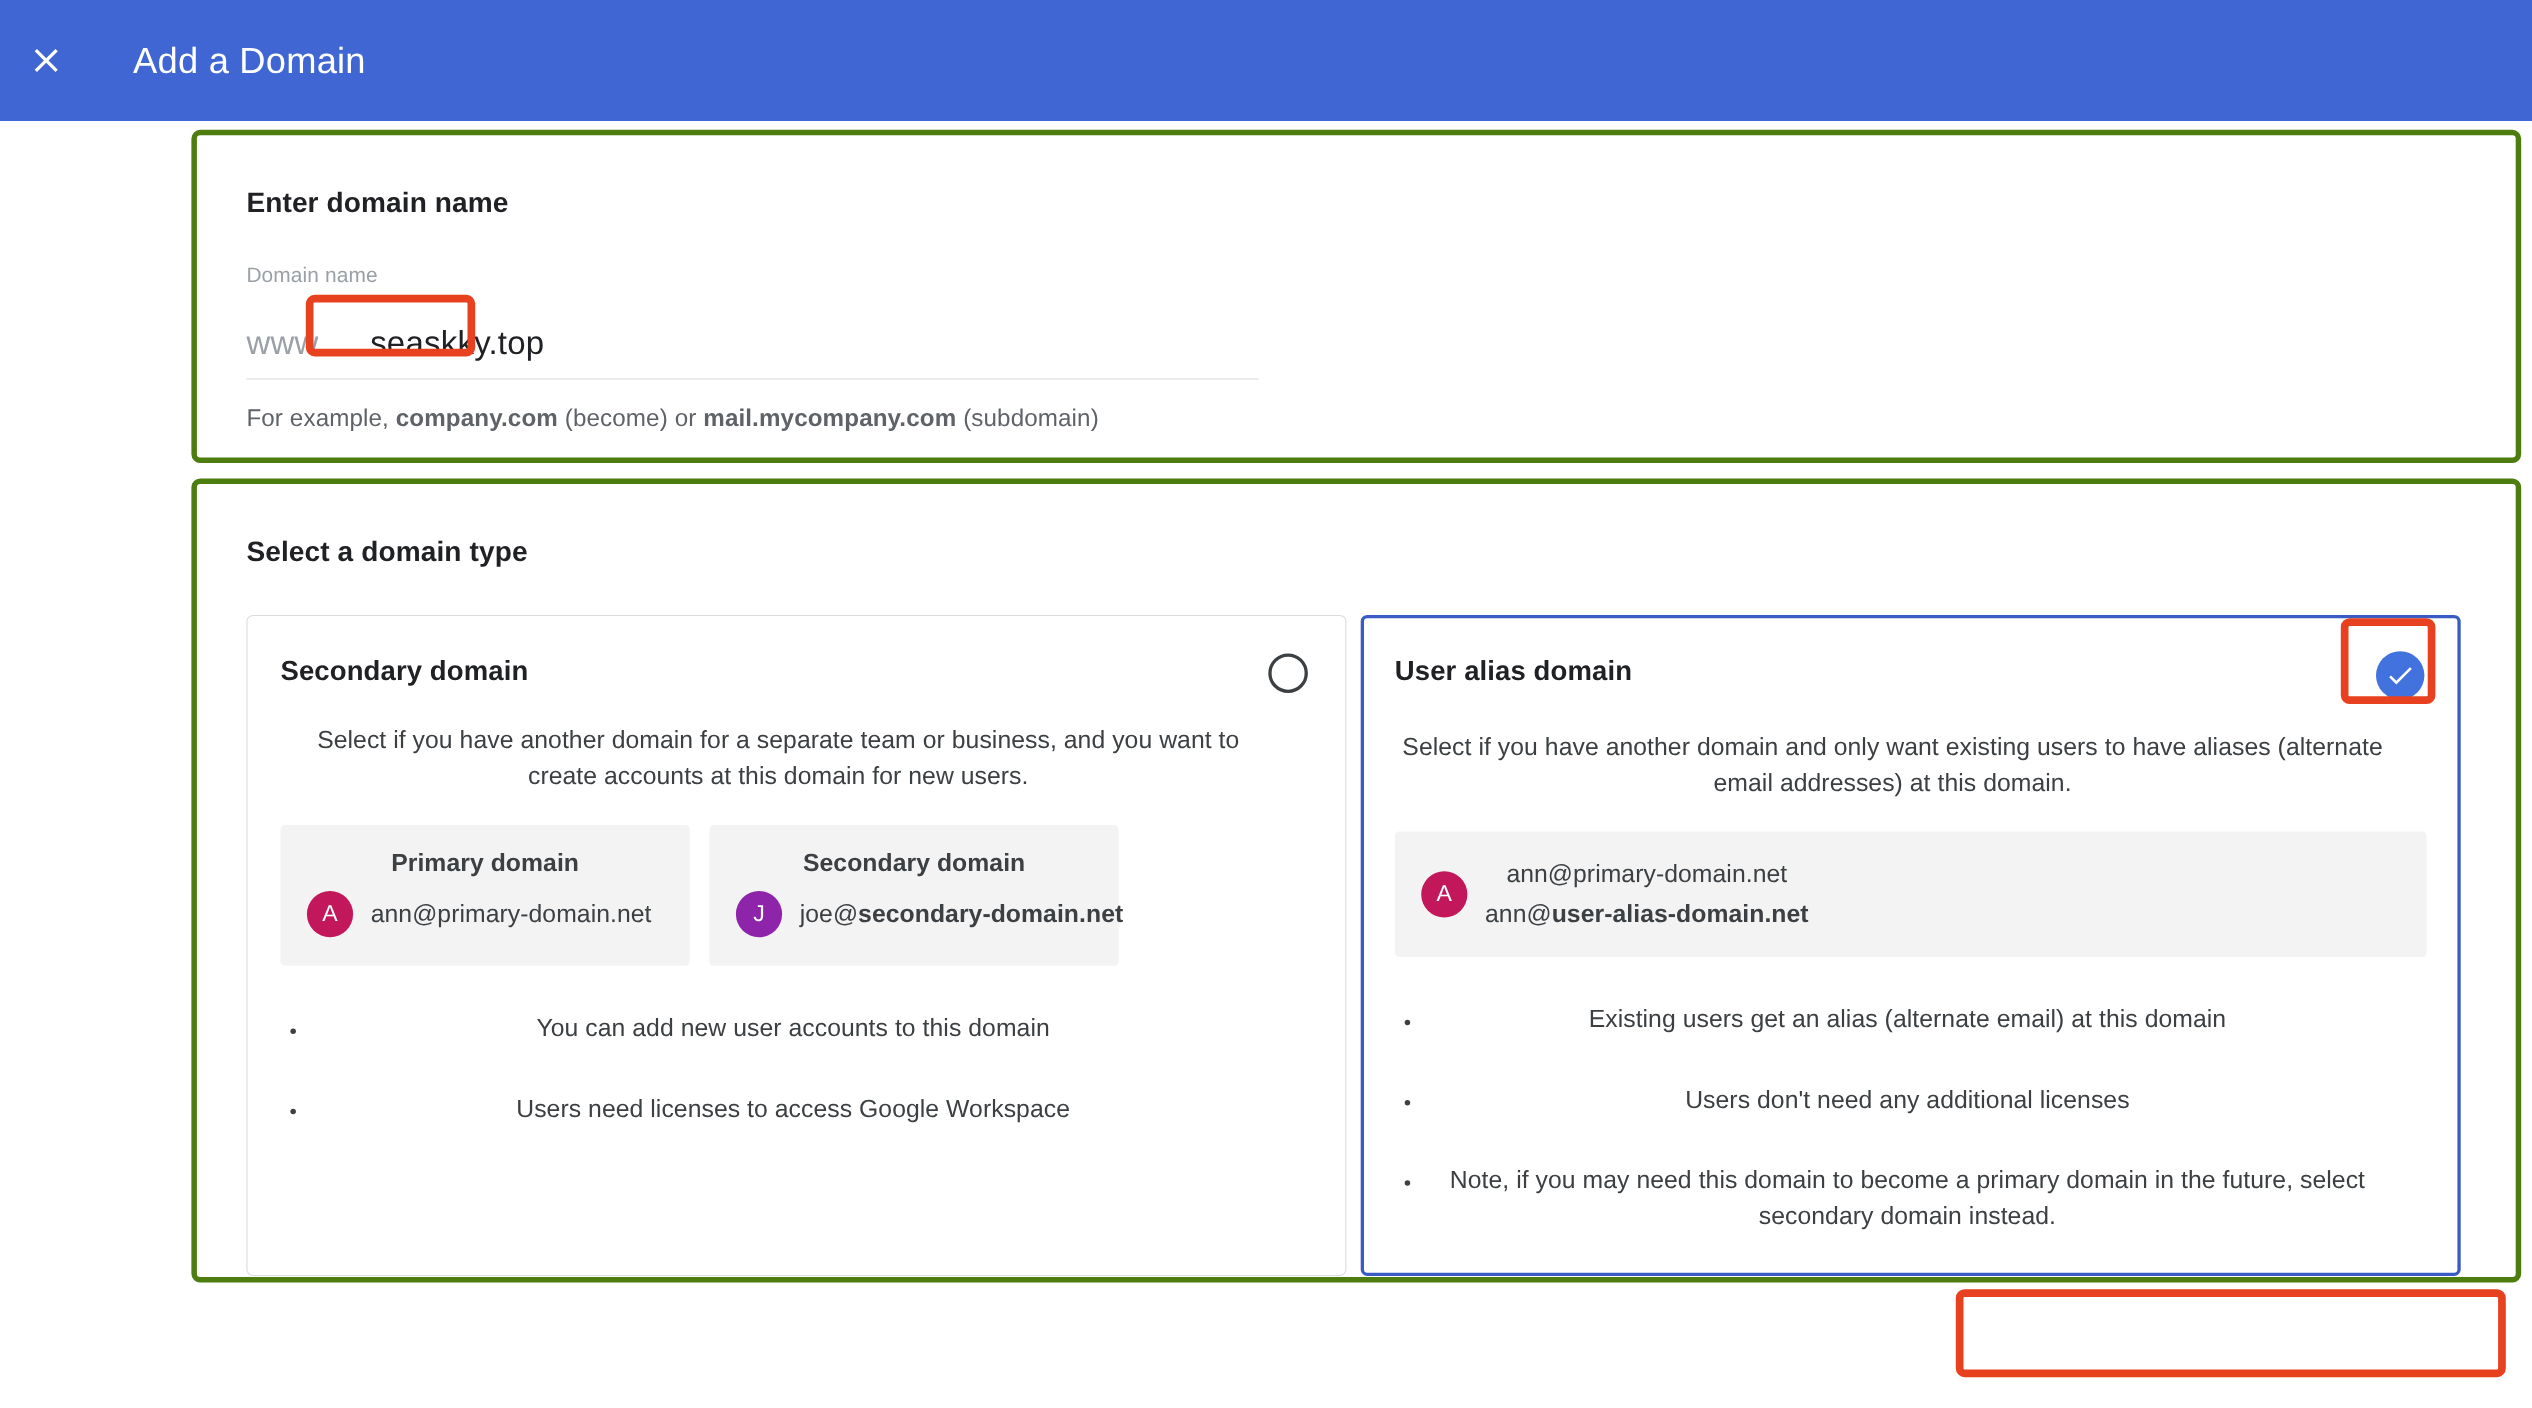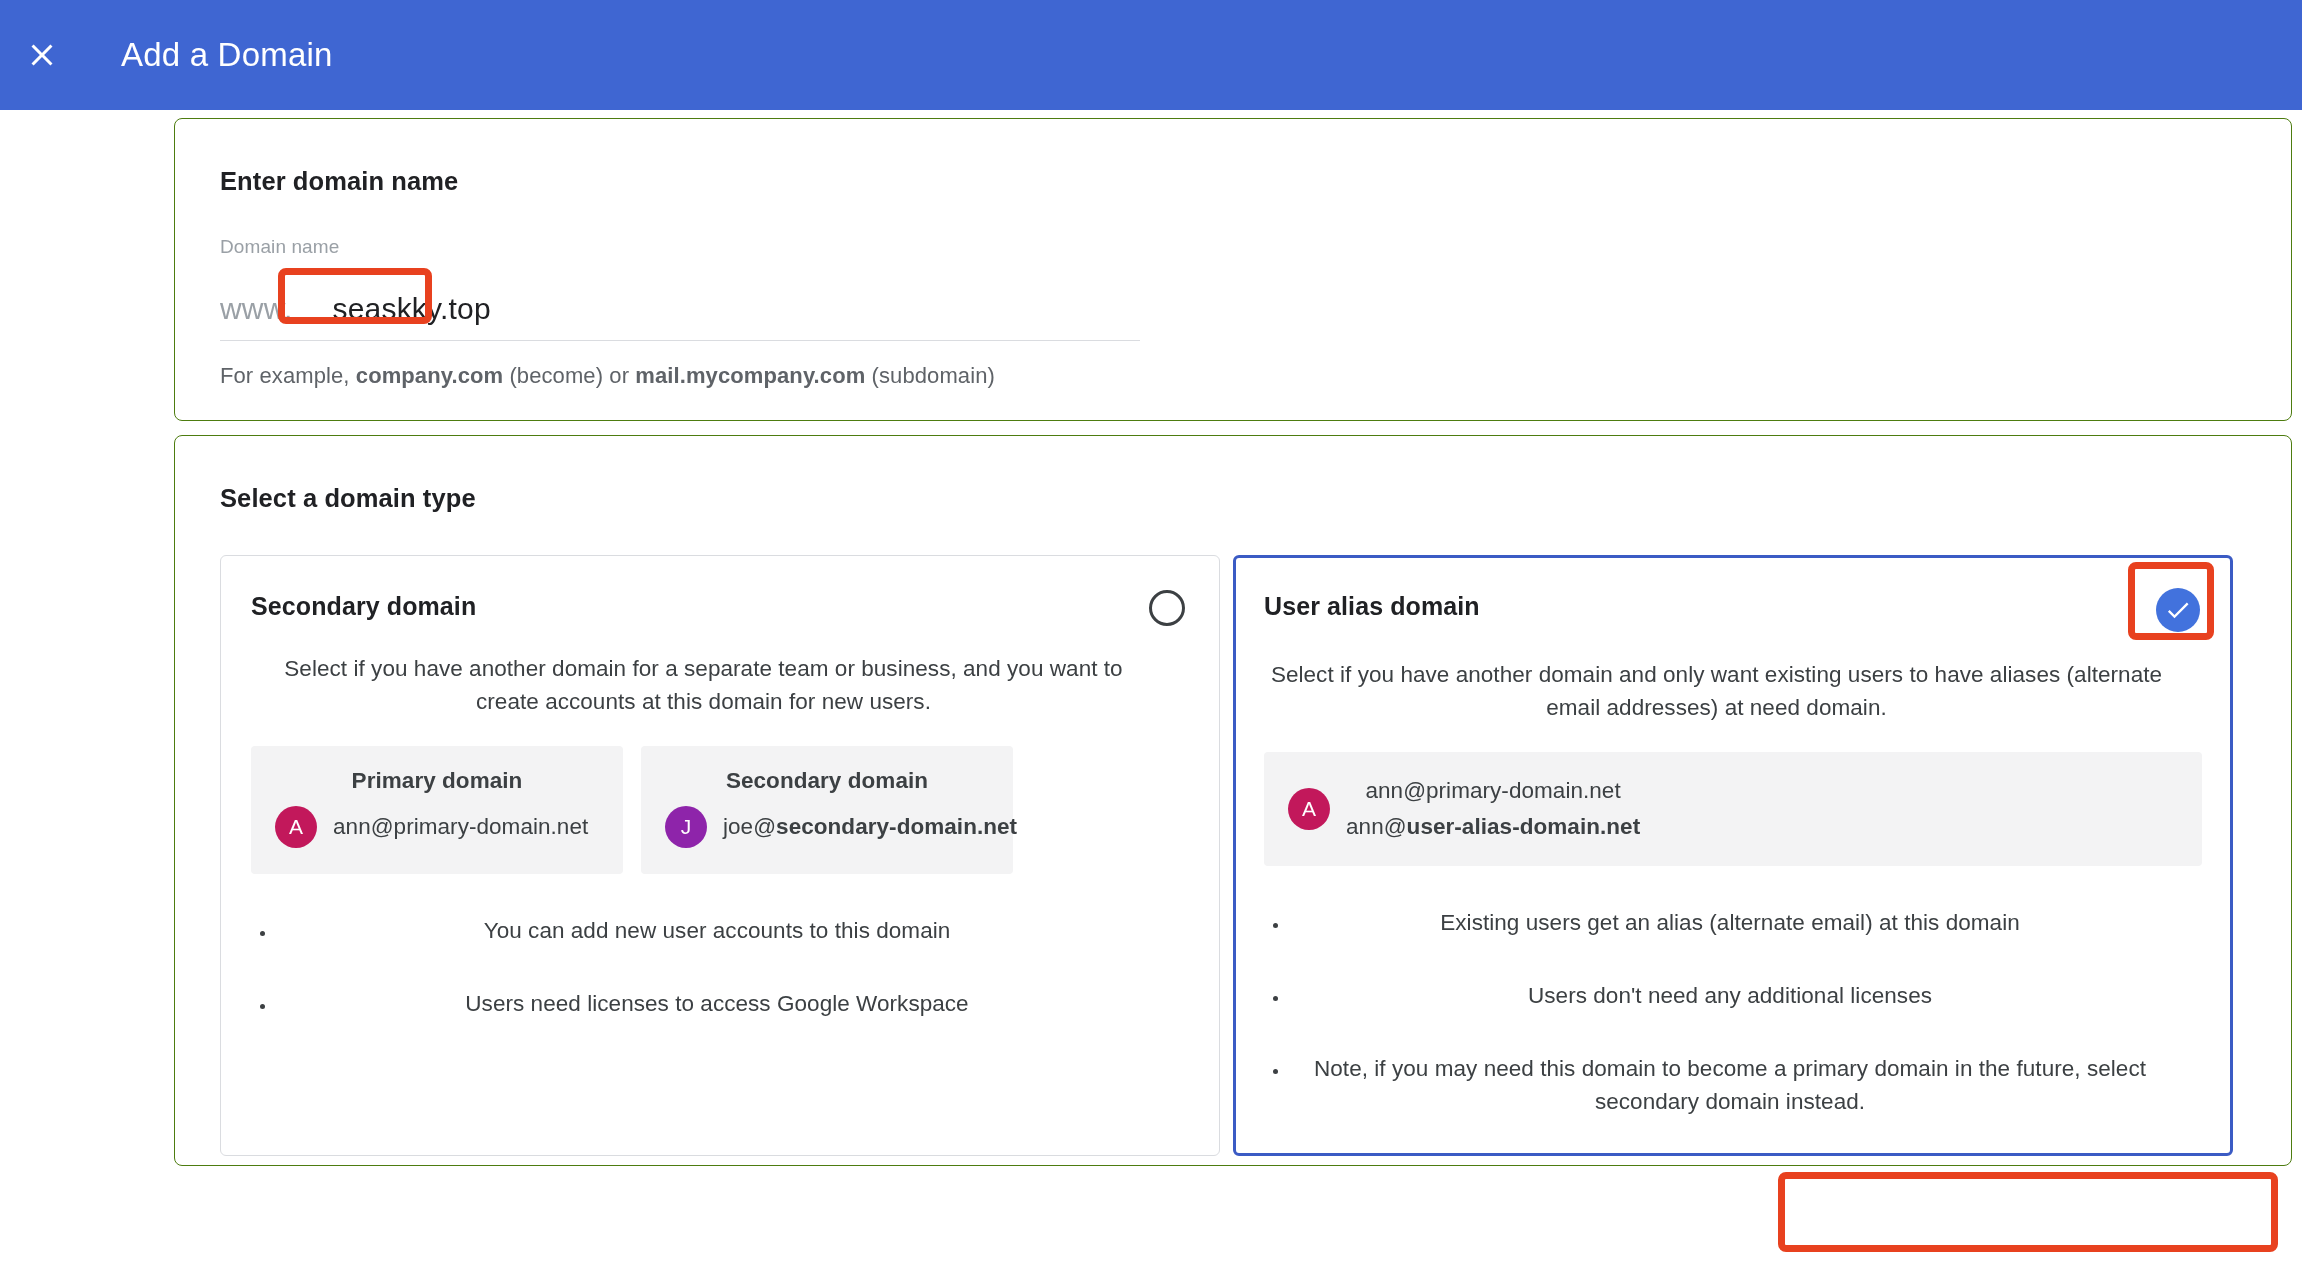--- a/index.html
+++ b/index.html
@@ -55,21 +55,21 @@
     width: 2302px;
     height: 1170px;
     background: #ffffff;
   }
 
   .panel {
     position: absolute;
     left: 174px;
     width: 2118px;
     background: #ffffff;
-    border: 1px solid #4d7c0f;
+    border: 5px solid #4d7c0f;
     border-radius: 8px;
   }
   .panel-domain { top: 8px;  height: 303px; }
   .panel-type   { top: 325px; height: 731px; }
 
   .section-title {
     font-size: 25.5px;
     font-weight: 700;
     color: #202124;
     letter-spacing: 0.1px;
@@ -315,21 +315,21 @@
 
         <div class="type-card selected">
           <div class="card-head">
             <div class="card-title">User alias domain</div>
             <div class="radio-checked">
               <svg width="28" height="28" viewBox="0 0 24 24">
                 <path d="M9 16.2 4.8 12l-1.4 1.4L9 19 21 7l-1.4-1.4z" fill="#ffffff"></path>
               </svg>
             </div>
           </div>
-          <div class="card-desc">Select if you have another domain and only want existing users to have aliases (alternate email addresses) at need domain.</div>
+          <div class="card-desc">Select if you have another domain and only want existing users to have aliases (alternate email addresses) at this domain.</div>
 
           <div class="example-row">
             <div class="example-box full">
               <div class="alias-stack">
                 <div class="avatar avatar-crimson">A</div>
                 <div class="alias-emails">
                   <div class="example-email">ann@primary-domain.net</div>
                   <div class="example-email"><span>ann@</span><b>user-alias-domain.net</b></div>
                 </div>
               </div>

